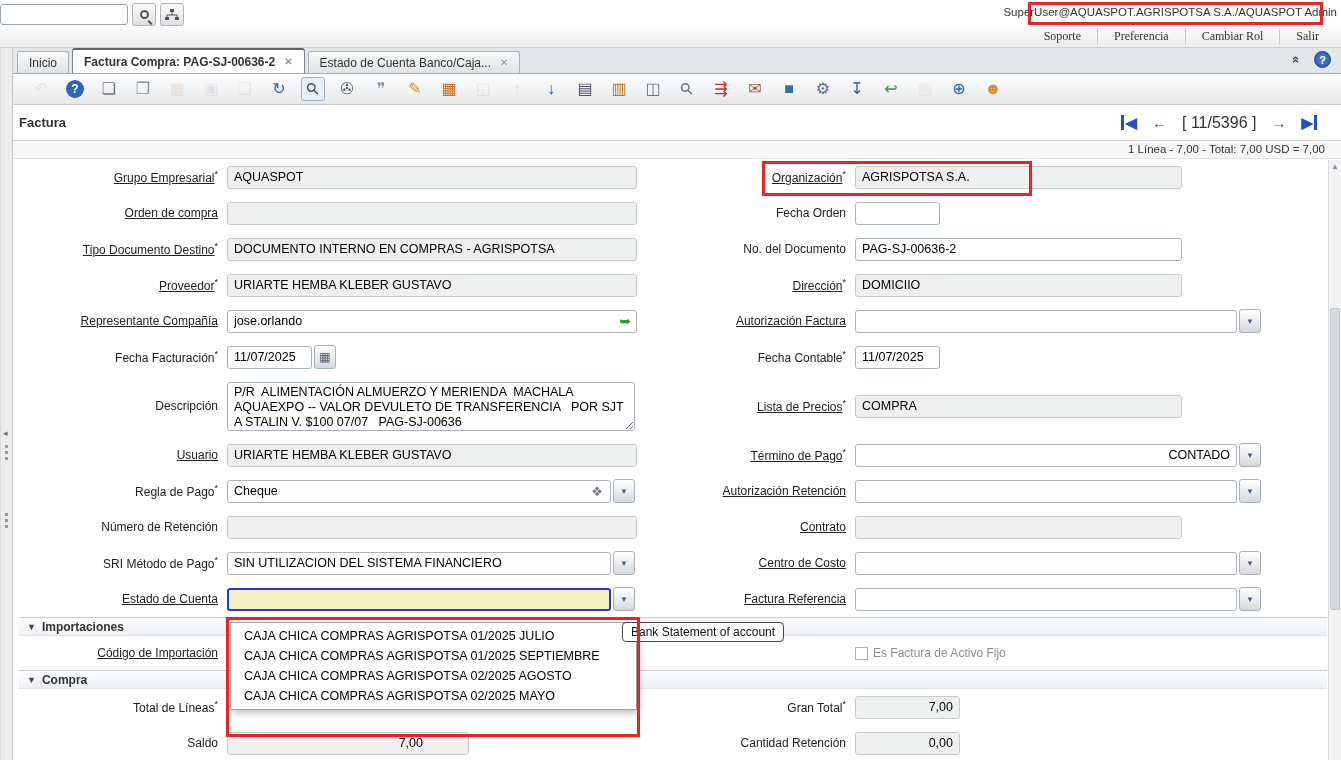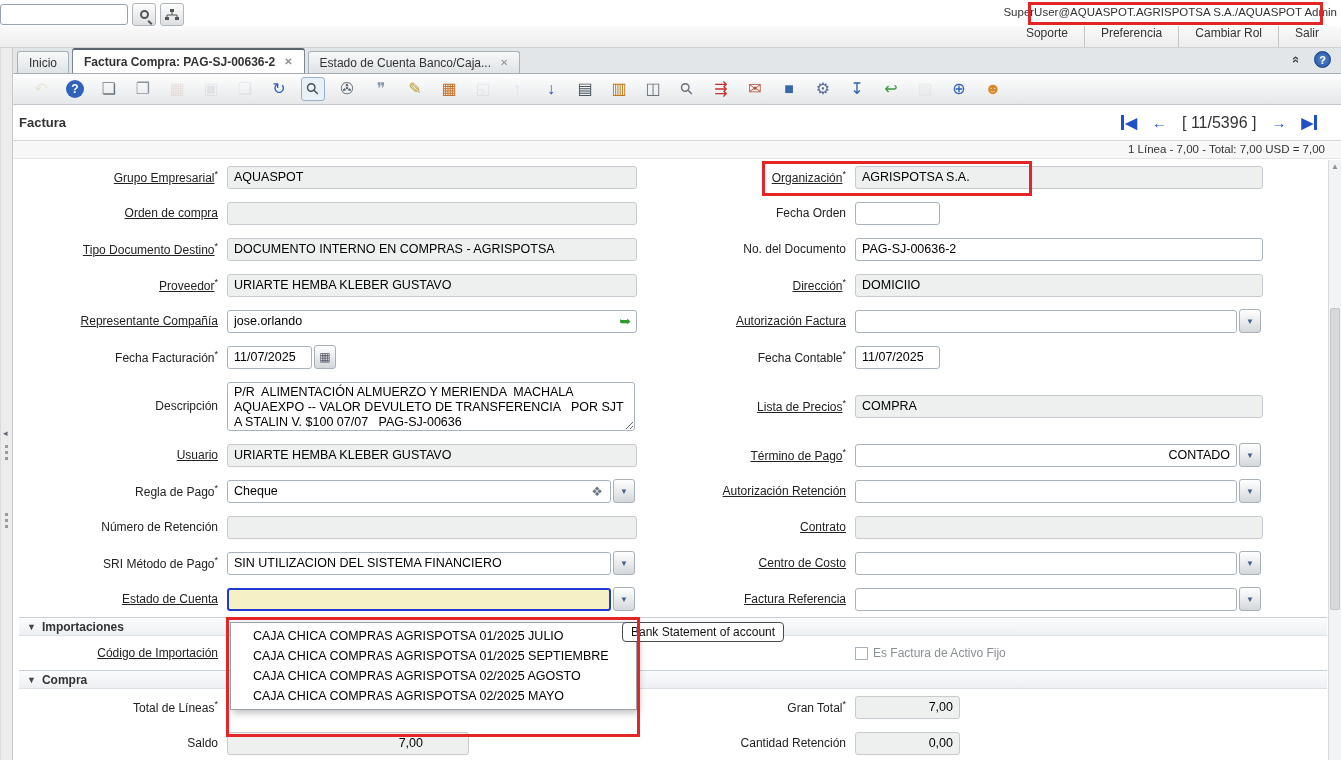--- a/index.html
+++ b/index.html
@@ -12,21 +12,21 @@
   .searchwrap { position:absolute; left:0; top:3px; display:flex; align-items:center; gap:4px; }
   .searchwrap input { width:128px; height:21px; border:1px solid #9aa4ae; border-radius:3px; padding:0 5px; font-size:12px; }
   .sqbtn { width:24px; height:23px; border:1px solid #b0b6bc; border-radius:3px;
     background:linear-gradient(#fdfdfd,#dcdfe2); display:flex; align-items:center; justify-content:center; cursor:pointer; }
   .mag { position:relative; width:9px; height:9px; border:2px solid #555; border-radius:50%; display:inline-block; }
   .mag::after { content:""; position:absolute; left:7px; top:8px; width:2px; height:5px; background:#555; transform:rotate(-45deg); }
   .userinfo { position:absolute; right:4px; top:6px; font-size:11.5px; color:#333; white-space:nowrap; }
 
   
   .menubar { height:22px; background:linear-gradient(#fbfbfb,#ececec); border-bottom:1px solid #d2d2d2;
-    display:flex; justify-content:flex-end; padding-right:6px; }
+    display:flex; justify-content:flex-end; align-items:center; padding-right:6px;font-family:Liberation Serif, serif; }
   .mlink { padding:0 16px; cursor:pointer; color:#333; }
   .mlink + .mlink { border-left:1px solid #c6c6c6; }
 
   
   .tabbar { height:26px; background:#e3e6e9; border-bottom:1px solid #a8adb2; display:flex; align-items:flex-end; padding-left:17px; position:relative; }
   .tab { height:22px; display:flex; align-items:center; padding:0 11px; margin-right:3px;
     border:1px solid #a8b0b8; border-bottom:none; border-radius:3px 3px 0 0;
     background:linear-gradient(#f8f8f8,#dfe3e6); color:#333; cursor:pointer; white-space:nowrap; }
   .tab.active { background:#fff; height:25px; font-weight:bold; border-color:#7d868e; border-top:2px solid #5a646d; }
   .tclose { margin-left:9px; color:#8a9097; font-size:10px; cursor:pointer; }
@@ -65,21 +65,21 @@
   .lbl { width:208px; text-align:right; padding-right:9px; color:#222; flex:none; }
   .rcol .lbl { width:164px; }
   .lbl .t.lk { text-decoration:underline; cursor:pointer; }
   .lbl sup { font-size:9px; vertical-align:super; }
   .fldwrap { display:flex; align-items:center; position:relative; }
   .fld { height:23px; border-radius:3px; padding:0 6px; font-size:12.5px; color:#000;
     font-family:"Liberation Sans",sans-serif; }
   .ro  { background:#eef0f0; border:1px solid #c7cbcf; display:flex; align-items:center; }
   .wt  { background:#fff; border:1px solid #a9b3bd; }
   .w410 { width:410px; } .w384 { width:384px; } .w85 { width:85px; }
-  .rw408 { width:408px; } .rw382 { width:382px;text-align:right; }
+  .rw408 { width:327px; } .rw382 { width:382px;text-align:right; }
   .num { justify-content:flex-end; }
   .ddbtn { width:22px; height:24px; margin-left:2px; border:1px solid #a8b0b8; border-radius:3px;
     background:linear-gradient(#fff,#d4d8dc); display:flex; align-items:center; justify-content:center;
     font-size:8px; color:#44608c; cursor:pointer; flex:none; }
   .calbtn { font-size:12px; color:#556; }
   .infld { position:absolute; font-size:13px; line-height:1; }
   .zoomic { right:34px; color:#2e9a2e; font-size:14px; }
   .payic  { right:32px; color:#6c7787; }
   .focusfld { background:#f6f1c4; border:2px solid #2339cf; }
   textarea.fld { width:408px; height:49px; resize:both; padding:2px 6px; line-height:15px; overflow:hidden; }
@@ -99,21 +99,21 @@
     border-right:1px solid #c9c9c9; border-left:1px solid #dcdcdc; z-index:5; }
   .grip { position:absolute; left:4px; width:0; height:15px; border-left:3px dotted #9a9a9a; }
   .collarrow { position:absolute; left:2px; font-size:9px; color:#667; }
   .vscroll { position:absolute; right:0; top:160px; bottom:0; width:13px; background:#f2f3f4;
     border-left:1px solid #dadada; z-index:5; }
   .vsar { position:absolute; top:2px; left:2px; font-size:8px; color:#8a9097; }
   .vthumb { position:absolute; top:148px; left:1px; width:10px; height:302px; background:#d7d9db; border:1px solid #c3c6c9; border-radius:2px; }
 
   
   .dd-panel { position:absolute; left:230px; top:517px; width:407px; z-index:10;
-    background:#fff; border:1px solid #98a0a8; box-shadow:2px 3px 7px rgba(0,0,0,.25); padding:3px 15px; }
+    background:#fff; border:1px solid #98a0a8; box-shadow:2px 3px 7px rgba(0,0,0,.25); padding:3px 6px; }
   .dd-item { height:20px; line-height:20px; padding:0 7px; font-size:12.5px; color:#000; white-space:nowrap; cursor:pointer; }
   .tooltip { position:absolute; left:622px; top:517px; z-index:11; background:#fff;
     border:1px solid #4a4a4a; border-radius:4px; padding:2px 8px; font-size:12px; color:#111; white-space:nowrap; }
   .redbox { position:absolute; border:3px solid #e32525; z-index:30; pointer-events:none; }
   .rb-user { left:1028px; top:2px; width:295px; height:23px; }
   .rb-org  { left:762px; top:56px; width:270px; height:35px; }
   .rb-dd   { left:226px; top:512px; width:414px; height:120px; }
 </style>
 </head>
 <body>

